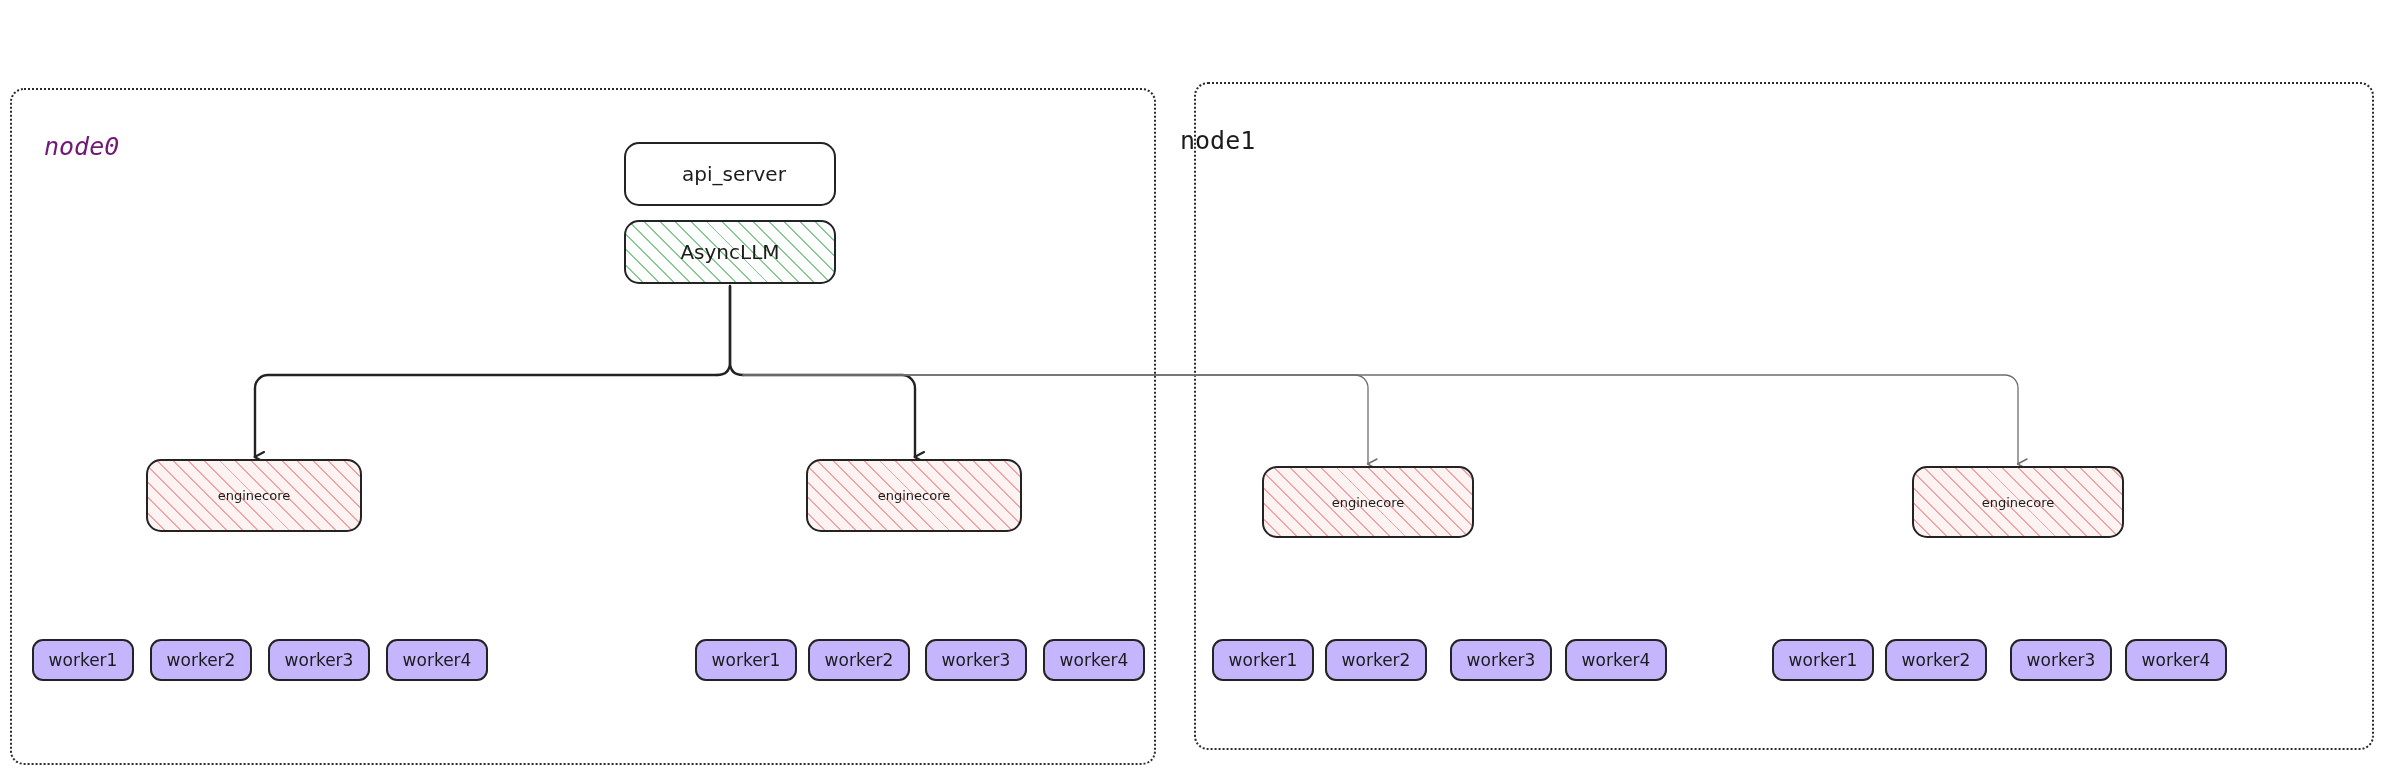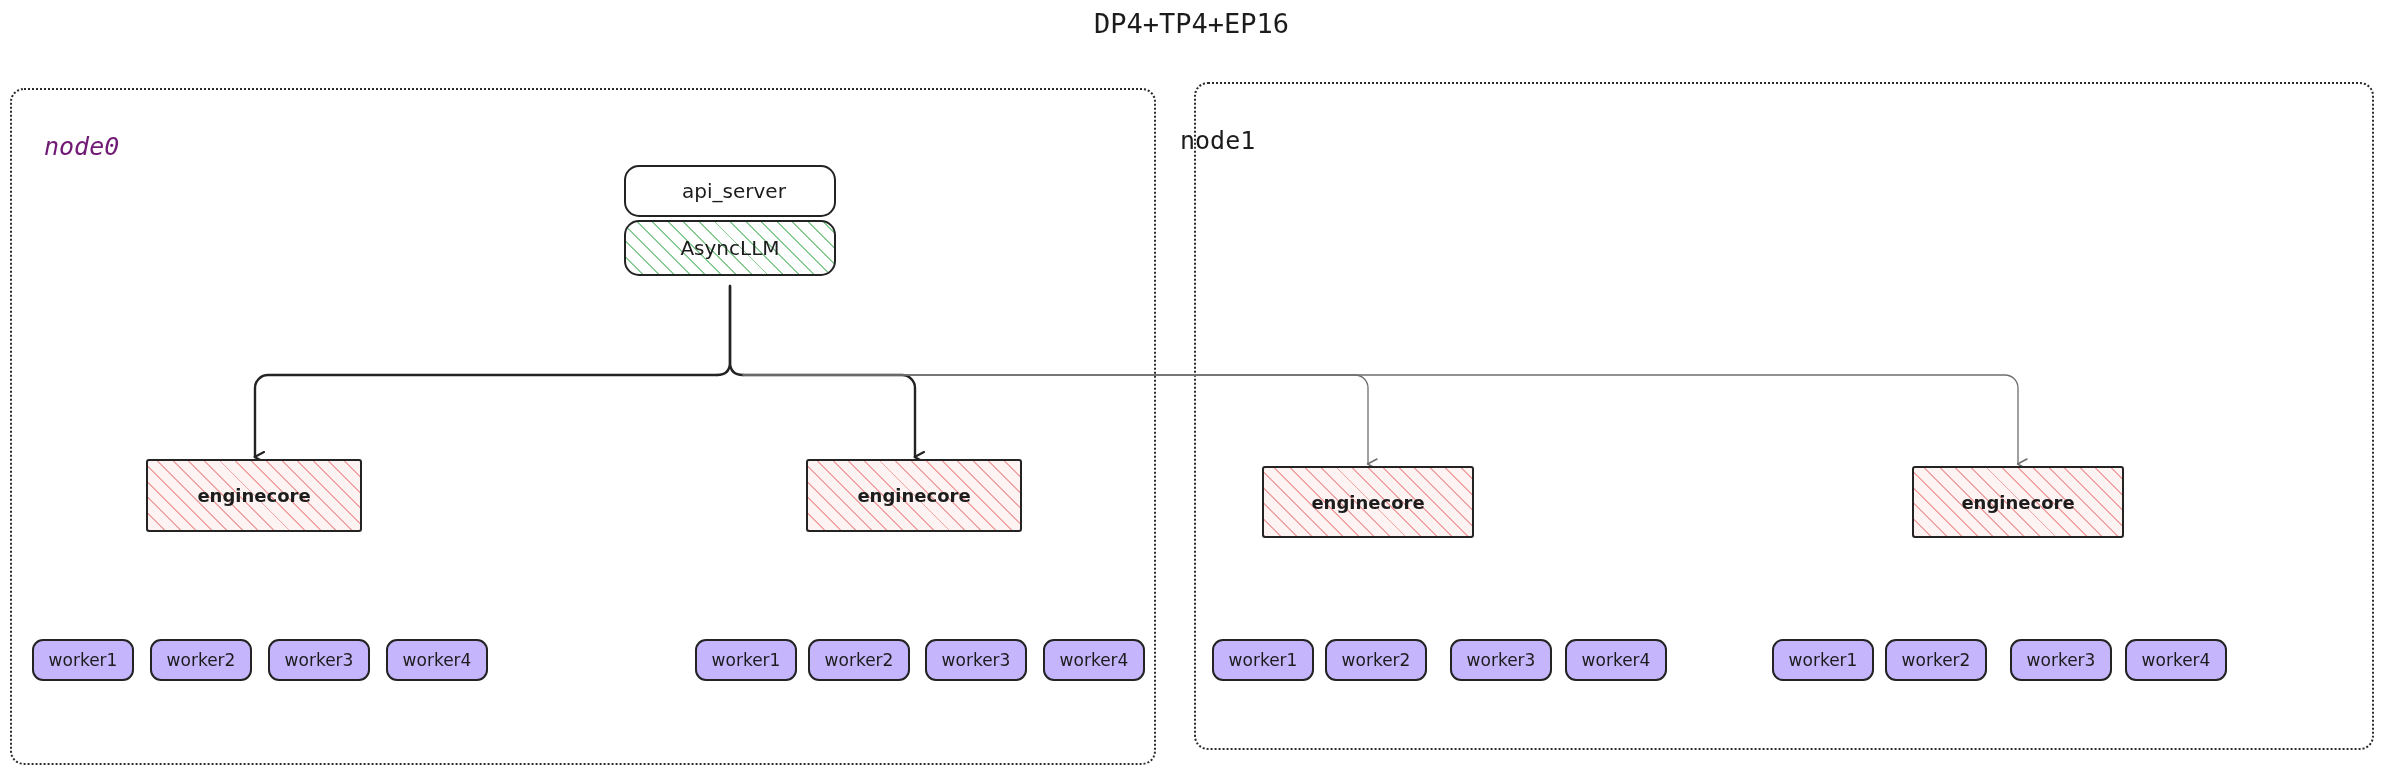--- a/index.html
+++ b/index.html
@@ -76,30 +76,29 @@
     background-image: repeating-linear-gradient(
         45deg,
         rgba(126, 200, 140, 0.95) 0px,
         rgba(126, 200, 140, 0.95) 1.4px,
         rgba(255, 255, 255, 0) 1.4px,
         rgba(255, 255, 255, 0) 11px);
   }
 
   
   .box-engine {
-    font-size: 18px;
-    border-radius: 3px;
+    font-size: 13px;
+    border-radius: 15px;
     background-color: #fdf3f3;
     background-image: repeating-linear-gradient(
         45deg,
         rgba(240, 150, 150, 0.85) 0px,
         rgba(240, 150, 150, 0.85) 1.4px,
         rgba(255, 255, 255, 0) 1.4px,
         rgba(255, 255, 255, 0) 11px);
-    font-weight: bold;
   }
 
   .box-worker {
     font-size: 17px;
     border-radius: 11px;
     border-width: 2.2px;
     background: #c4b5fd;
   }
 
   
@@ -110,21 +109,20 @@
     width: 2383px;
     height: 773px;
     pointer-events: none;
   }
 </style>
 </head>
 <body>
 
 <div id="canvas">
 
-  <div id="diagram-title">DP4+TP4+EP16</div>
 
   <div id="nodes-layer">
       <div class="node-box" style="left: 10px; top: 88px; width: 1146px; height: 677px; border-color: rgb(43, 43, 43);"></div>
       <div class="node-label" style="left: 44px; top: 132px; color: #701a75; font-style: italic;">node0</div>
       <div class="node-box" style="left: 1194px; top: 82px; width: 1180px; height: 668px; border-color: rgb(43, 43, 43);"></div>
       <div class="node-label" style="left: 1180px; top: 126px; color: rgb(28, 28, 28);">node1</div>
     </div>
 
   <svg id="connectors" viewBox="0 0 2383 773" xmlns="http://www.w3.org/2000/svg">
     <defs>
@@ -139,22 +137,22 @@
         <path d="M730,286 L730,362 Q730,375 717,375" fill="none" stroke="#232323" stroke-width="2.4" stroke-linecap="round"></path>
         <path d="M730,286 L730,362 Q730,375 743,375" fill="none" stroke="#232323" stroke-width="2.4" stroke-linecap="round"></path>
         <path d="M717,375 L268,375 A13,13 0 0 0 255,388 L255,457" fill="none" stroke="#232323" stroke-width="2.4" stroke-linecap="round" marker-end="url(#arrow-dark)"></path>
         <path d="M743,375 L902,375 A13,13 0 0 1 915,388 L915,457" fill="none" stroke="#232323" stroke-width="2.4" stroke-linecap="round" marker-end="url(#arrow-dark)"></path>
         <path d="M743,375 L1355,375 A13,13 0 0 1 1368,388 L1368,464" fill="none" stroke="#6e6e6e" stroke-width="1.3" stroke-linecap="round" marker-end="url(#arrow-light)"></path>
         <path d="M743,375 L2005,375 A13,13 0 0 1 2018,388 L2018,464" fill="none" stroke="#6e6e6e" stroke-width="1.3" stroke-linecap="round" marker-end="url(#arrow-light)"></path>
       </g>
   </svg>
 
   <div id="boxes-layer">
-      <div class="gbox box-api" style="left: 624px; top: 165px; width: 212px; height: 52px; padding-left: 8px;">api_server</div>
-      <div class="gbox box-async" style="left: 624px; top: 220px; width: 212px; height: 56px;">AsyncLLM</div>
+      <div class="gbox box-api" style="left: 624px; top: 142px; width: 212px; height: 64px; padding-left: 8px;">api_server</div>
+      <div class="gbox box-async" style="left: 624px; top: 220px; width: 212px; height: 64px;">AsyncLLM</div>
     </div>
 
   <div id="engines-layer">
       <div class="gbox box-engine" style="left: 146px; top: 459px; width: 216px; height: 73px;">enginecore</div>
       <div class="gbox box-engine" style="left: 806px; top: 459px; width: 216px; height: 73px;">enginecore</div>
       <div class="gbox box-engine" style="left: 1262px; top: 466px; width: 212px; height: 72px;">enginecore</div>
       <div class="gbox box-engine" style="left: 1912px; top: 466px; width: 212px; height: 72px;">enginecore</div>
     </div>
 
   <div id="workers-layer">

